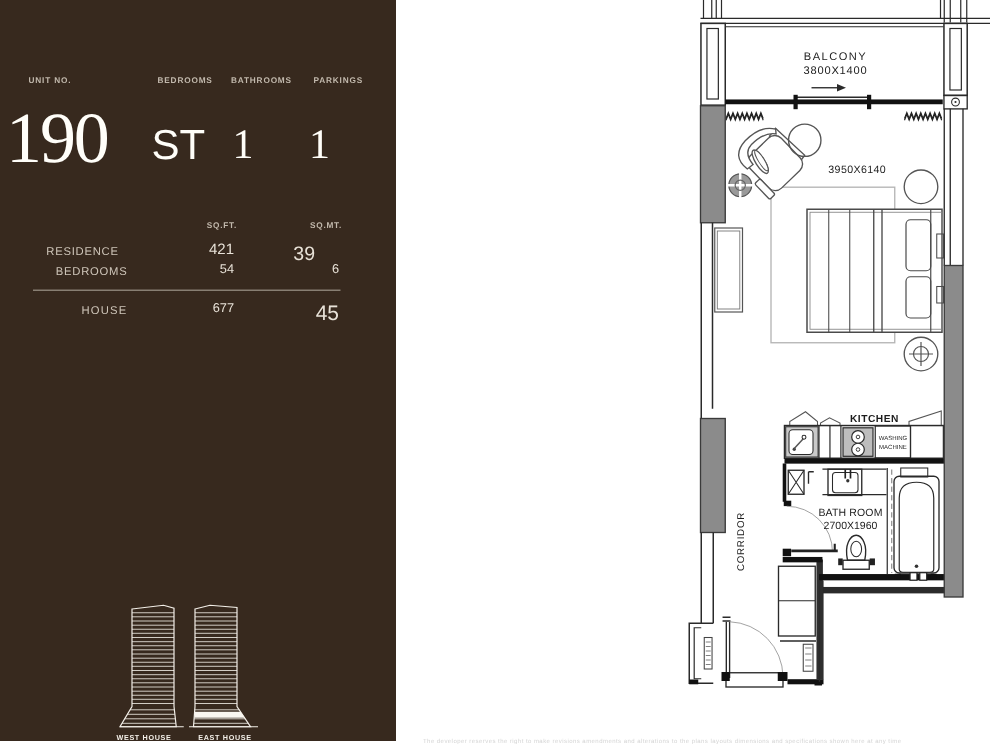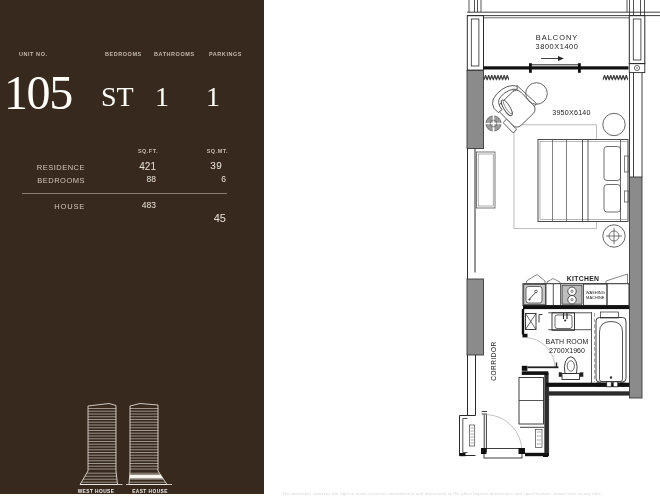--- a/index.html
+++ b/index.html
@@ -15,45 +15,45 @@
 <div class="abs" style="left:0;top:0;width:264px;height:494px;background:#37291e;"></div>
 
 <div class="abs panel-label" style="left:19px;top:51px;">UNIT NO.</div>
 
 <div class="abs panel-label" style="left:105px;top:51px;">BEDROOMS</div>
 
 <div class="abs panel-label" style="left:154px;top:51px;">BATHROOMS</div>
 
 <div class="abs panel-label" style="left:209px;top:51px;">PARKINGS</div>
 
-<div class="abs" style="left:4px;top:73px;color:#fffef9;font-family:'Liberation Serif',serif;font-size:48px;line-height:40px;letter-spacing:-1.4px;">105</div>
-
-<div class="abs" style="left:101px;top:85px;color:#fffef9;font-family:Liberation Serif, serif;font-size:28px;line-height:24px;">ST</div>
+<div class="abs" style="left:4px;top:73px;color:#fffef9;font-family:'Liberation Serif',serif;font-size:48px;line-height:40px;letter-spacing:-1.4px;">190</div>
+
+<div class="abs" style="left:101px;top:85px;color:#fffef9;font-family:Liberation Sans, sans-serif;font-size:28px;line-height:24px;">ST</div>
 
 <div class="abs" style="left:155px;top:85px;color:#fffef9;font-family:'Liberation Serif',serif;font-size:28px;line-height:24px;">1</div>
 
 <div class="abs" style="left:206px;top:85px;color:#fffef9;font-family:'Liberation Serif',serif;font-size:28px;line-height:24px;">1</div>
 
 <div class="abs panel-label rnum" style="left:108px;top:148px;width:50px;letter-spacing:0.5px;">SQ.FT.</div>
 
 <div class="abs panel-label rnum" style="left:178px;top:148px;width:50px;letter-spacing:0.5px;">SQ.MT.</div>
 
-<div class="abs rnum" style="left:25px;top:163px;width:60px;color:#cfc6ba;font-size:7.5px;letter-spacing:0.5px;">RESIDENCE</div>
+<div class="abs rnum" style="left:25px;top:163px;width:60px;color:#cfc6ba;font-size:7.5px;letter-spacing:0.5px;text-align:center;">RESIDENCE</div>
 <div class="abs rnum" style="left:106px;top:161px;width:50px;color:#e8e2d8;font-size:10px;">421</div>
-<div class="abs rnum" style="left:172px;top:161px;width:50px;color:#e8e2d8;font-size:10px;font-family:Liberation Mono, monospace;">39</div>
+<div class="abs rnum" style="left:160px;top:161px;width:50px;color:#e8e2d8;font-size:13px;">39</div>
 
 <div class="abs rnum" style="left:25px;top:176px;width:60px;color:#cfc6ba;font-size:7.5px;letter-spacing:0.5px;">BEDROOMS</div>
-<div class="abs rnum" style="left:106px;top:174px;width:50px;color:#e8e2d8;font-size:8.5px;">88</div>
+<div class="abs rnum" style="left:106px;top:174px;width:50px;color:#e8e2d8;font-size:8.5px;">54</div>
 <div class="abs rnum" style="left:176px;top:174px;width:50px;color:#e8e2d8;font-size:8.5px;">6</div>
 
 <div class="abs" style="left:22px;top:193px;width:205px;height:1px;background:#887f73;"></div>
 
 <div class="abs rnum" style="left:25px;top:202px;width:60px;color:#cfc6ba;font-size:7.5px;letter-spacing:0.8px;">HOUSE</div>
-<div class="abs rnum" style="left:106px;top:200px;width:50px;color:#e8e2d8;font-size:8.5px;">483</div>
-<div class="abs rnum" style="left:176px;top:212px;width:50px;color:#e8e2d8;font-size:11px;">45</div>
+<div class="abs rnum" style="left:106px;top:200px;width:50px;color:#e8e2d8;font-size:8.5px;">677</div>
+<div class="abs rnum" style="left:176px;top:200px;width:50px;color:#e8e2d8;font-size:14px;">45</div>
 
 <svg class="abs" style="left:0;top:395px;" width="264" height="99" viewBox="0 0 264 99">
   <g stroke="#f3efe8" stroke-width="0.8" fill="none">
 
     <g>
       <path d="M88,11 L109,8.5 L116,10.5 L116,76 L117.5,89.5 L80,89.5 L88,76 Z"></path>
     </g>
 
     <g>
       <path d="M130,11 L140,8.5 L158,10 L158,76 L167,89.5 L129,89.5 L130,76 Z"></path>

